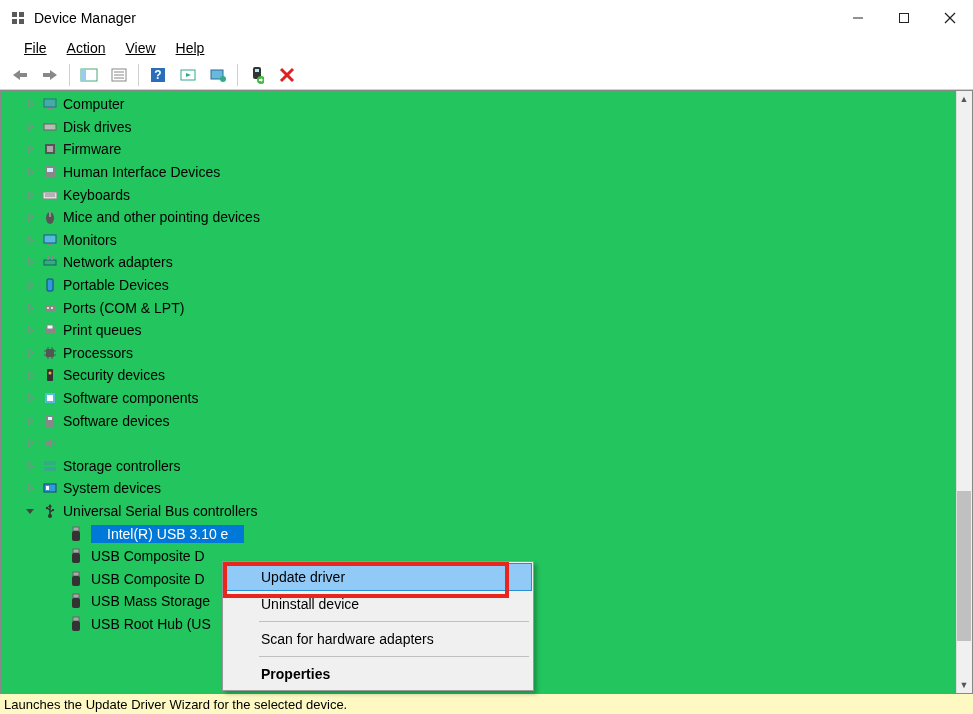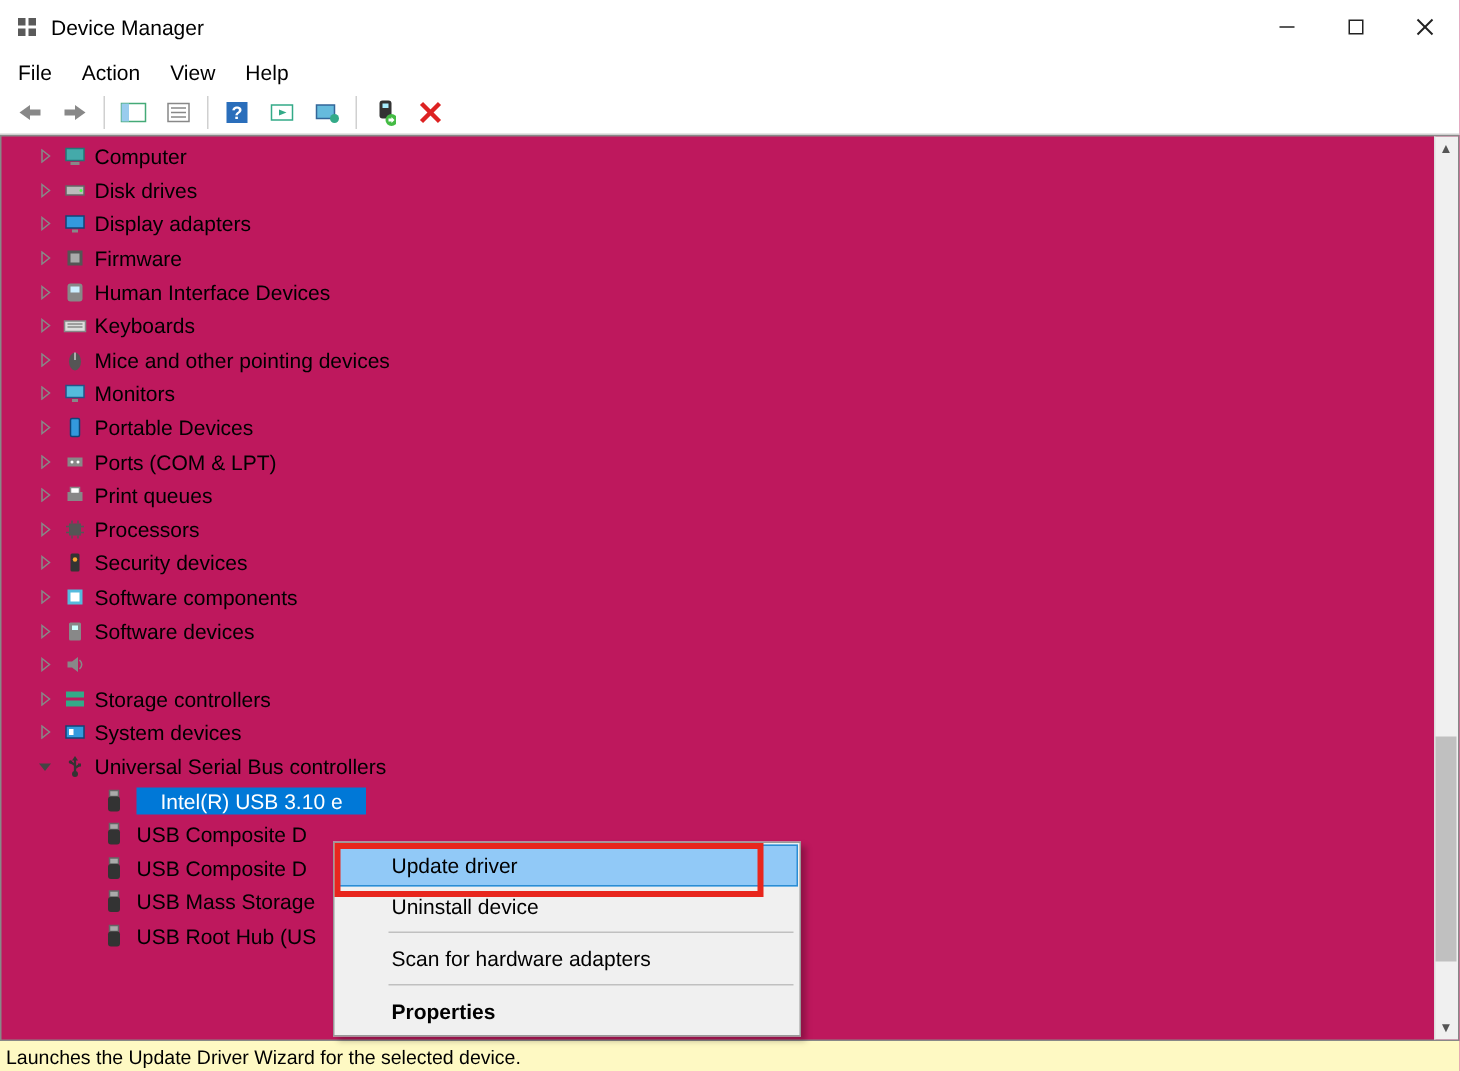--- a/index.html
+++ b/index.html
@@ -31,23 +31,24 @@
   }
   .win-btn {
     width: 46px; height: 36px;
     display: flex; align-items: center; justify-content: center;
     font-size: 14px;
   }
   .menubar {
     height: 24px;
     display: flex;
     align-items: center;
-    padding-left: 4px;
+    padding-left: 16px;
     gap: 4px;
     background:#fff;
+    text-decoration:underline;
   }
   .menubar .menu-item {
     padding: 2px 8px;
     font-size: 14px;
   }
   .toolbar {
     height: 30px;
     display: flex;
     align-items: center;
     padding: 2px 6px;
@@ -59,21 +60,21 @@
     width: 28px; height: 26px;
     display: flex; align-items: center; justify-content: center;
     border:1px solid transparent;
   }
   .tb-sep { width:1px; height:22px; background:#d0d0d0; margin:0 3px; }
   .content-wrap {
     border:1px solid #888;
     margin:0;
     height: 604px;
     position:relative;
-    background:#be185d;
+    background:#22c55e;
   }
   .tree {
     position:absolute;
     left:0; top:0; right:16px; bottom:0;
     overflow:hidden;
     padding-top:2px;
   }
   .row {
     display:flex;
     align-items:center;
@@ -298,34 +299,20 @@
         <span class="label">Disk drives</span>
       </div>
       <div class="row">
         <span class="arrow">
           <svg width="10" height="10">
             <polygon points="3,1 8,5 3,9" fill="none" stroke="#888"></polygon>
           </svg>
         </span>
         <span class="dev-icon">
           <svg width="16" height="16" viewBox="0 0 16 16">
-            <rect x="2" y="3" width="12" height="8" fill="#39d" stroke="#147"></rect>
-            <rect x="6" y="12" width="4" height="2" fill="#888"></rect>
-          </svg>
-        </span>
-        <span class="label">Display adapters</span>
-      </div>
-      <div class="row">
-        <span class="arrow">
-          <svg width="10" height="10">
-            <polygon points="3,1 8,5 3,9" fill="none" stroke="#888"></polygon>
-          </svg>
-        </span>
-        <span class="dev-icon">
-          <svg width="16" height="16" viewBox="0 0 16 16">
             <rect x="3" y="3" width="10" height="10" fill="#555"></rect>
             <rect x="5" y="5" width="6" height="6" fill="#aaa"></rect>
           </svg>
         </span>
         <span class="label">Firmware</span>
       </div>
       <div class="row">
         <span class="arrow">
           <svg width="10" height="10">
             <polygon points="3,1 8,5 3,9" fill="none" stroke="#888"></polygon>
@@ -374,20 +361,35 @@
             <polygon points="3,1 8,5 3,9" fill="none" stroke="#888"></polygon>
           </svg>
         </span>
         <span class="dev-icon">
           <svg width="16" height="16" viewBox="0 0 16 16">
             <rect x="2" y="3" width="12" height="8" fill="#5bd" stroke="#258"></rect>
             <rect x="6" y="12" width="4" height="2" fill="#888"></rect>
           </svg>
         </span>
         <span class="label">Monitors</span>
+      </div>
+      <div class="row">
+        <span class="arrow">
+          <svg width="10" height="10">
+            <polygon points="3,1 8,5 3,9" fill="none" stroke="#888"></polygon>
+          </svg>
+        </span>
+        <span class="dev-icon">
+          <svg width="16" height="16" viewBox="0 0 16 16">
+            <rect x="2" y="6" width="12" height="5" fill="#3a8" stroke="#165"></rect>
+            <rect x="5" y="2" width="2" height="4" fill="#888"></rect>
+            <rect x="9" y="2" width="2" height="4" fill="#888"></rect>
+          </svg>
+        </span>
+        <span class="label">Network adapters</span>
       </div>
       <div class="row">
         <span class="arrow">
           <svg width="10" height="10">
             <polygon points="3,1 8,5 3,9" fill="none" stroke="#888"></polygon>
           </svg>
         </span>
         <span class="dev-icon">
           <svg width="16" height="16" viewBox="0 0 16 16">
             <rect x="5" y="2" width="6" height="12" rx="1" fill="#39d" stroke="#147"></rect>

